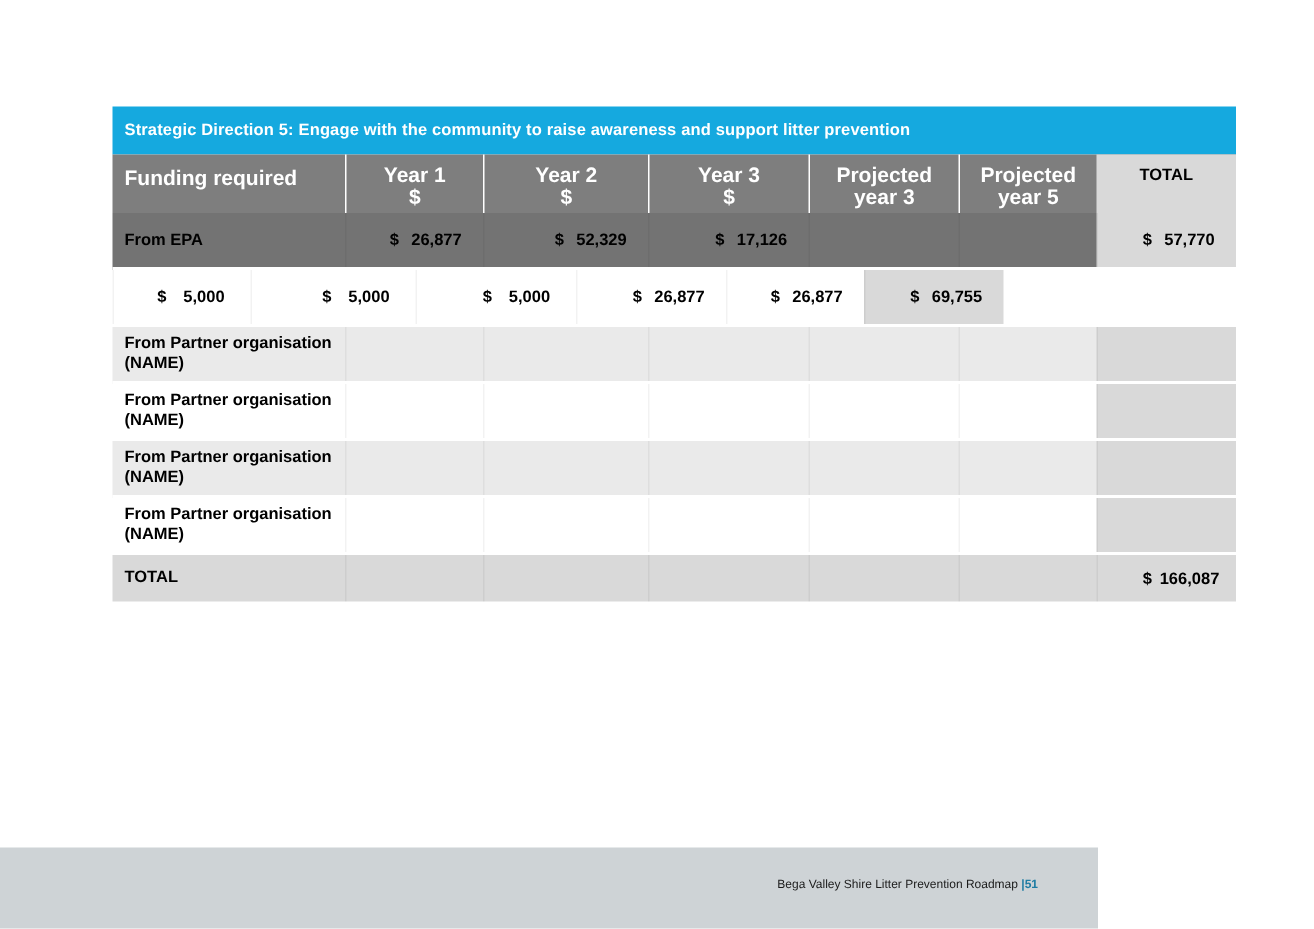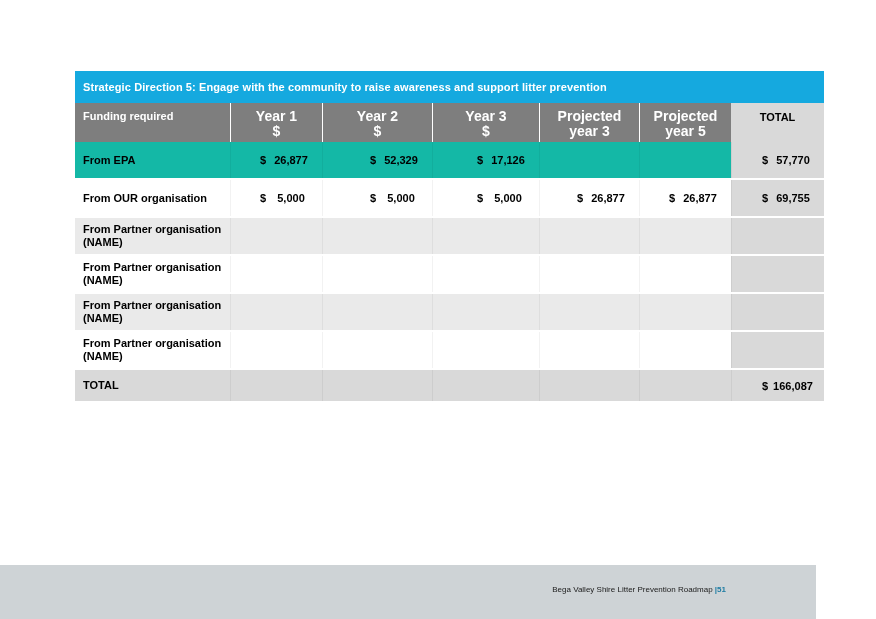--- a/index.html
+++ b/index.html
@@ -48,21 +48,21 @@
     color: #ffffff;
     font-size: 14px;
     font-weight: bold;
     padding-top: 6px;
     text-align: center;
     line-height: 15px;
     border-left: 1px solid #ffffff;
   }
   .hcell-label {
     color: #ffffff;
-    font-size: 11px;
+    font-size: 14px;
     font-weight: bold;
     text-align: left;
     padding: 7px 8px 0 8px;
     border-left: none;
   }
   .hcell-total {
     background: #d9d9d9;
     color: #000000;
     font-size: 11px;
     font-weight: bold;
@@ -88,34 +88,34 @@
     justify-content: flex-end;
     padding-right: 6px;
     font-size: 11px;
     font-weight: bold;
     color: #000000;
     border-left: 1px solid rgba(0,0,0,0.05);
   }
   .money-cell .val { width: 50px; text-align: center; }
   .cell-total-col { background: #d9d9d9; }
 
-  .shade-first { background: #14b8a6; }
+  .shade-first { background: #737373; }
   .shade-light { background: #eaeaea; }
   .shade-white { background: #ffffff; }
 
   .trow-total .label-cell { font-weight: bold; }
 
   
   .footer-band {
     position: absolute;
     left: 0; bottom: 0;
-    width: 816px; height: 54px;
+    width: 732px; height: 54px;
     background: #ced3d6;
     box-sizing: border-box;
-    padding: 20px 90px 0 0;
+    padding: 20px 40px 0 0;
     text-align: right;
     font-size: 8px;
     color: #1b1b1b;
   }
   .footer-band .pagenum { color: #1e7ca3; font-weight: bold; }
 </style>
 </head>
 <body>
 
 <div class="doc-table">
@@ -163,21 +163,20 @@
           <span class="val">17,126</span>
         </div>
         <div class="cell c4 money-cell"></div>
         <div class="cell c5 money-cell"></div>
         <div class="cell c6 money-cell cell-total-col">
           <span class="cur">$</span>
           <span class="val">57,770</span>
         </div>
       </div>
       <div class="trow shade-white">
-        <div class="cell c0 label-cell">From OUR organisation</div>
         <div class="cell c1 money-cell">
           <span class="cur">$</span>
           <span class="val">5,000</span>
         </div>
         <div class="cell c2 money-cell">
           <span class="cur">$</span>
           <span class="val">5,000</span>
         </div>
         <div class="cell c3 money-cell">
           <span class="cur">$</span>

